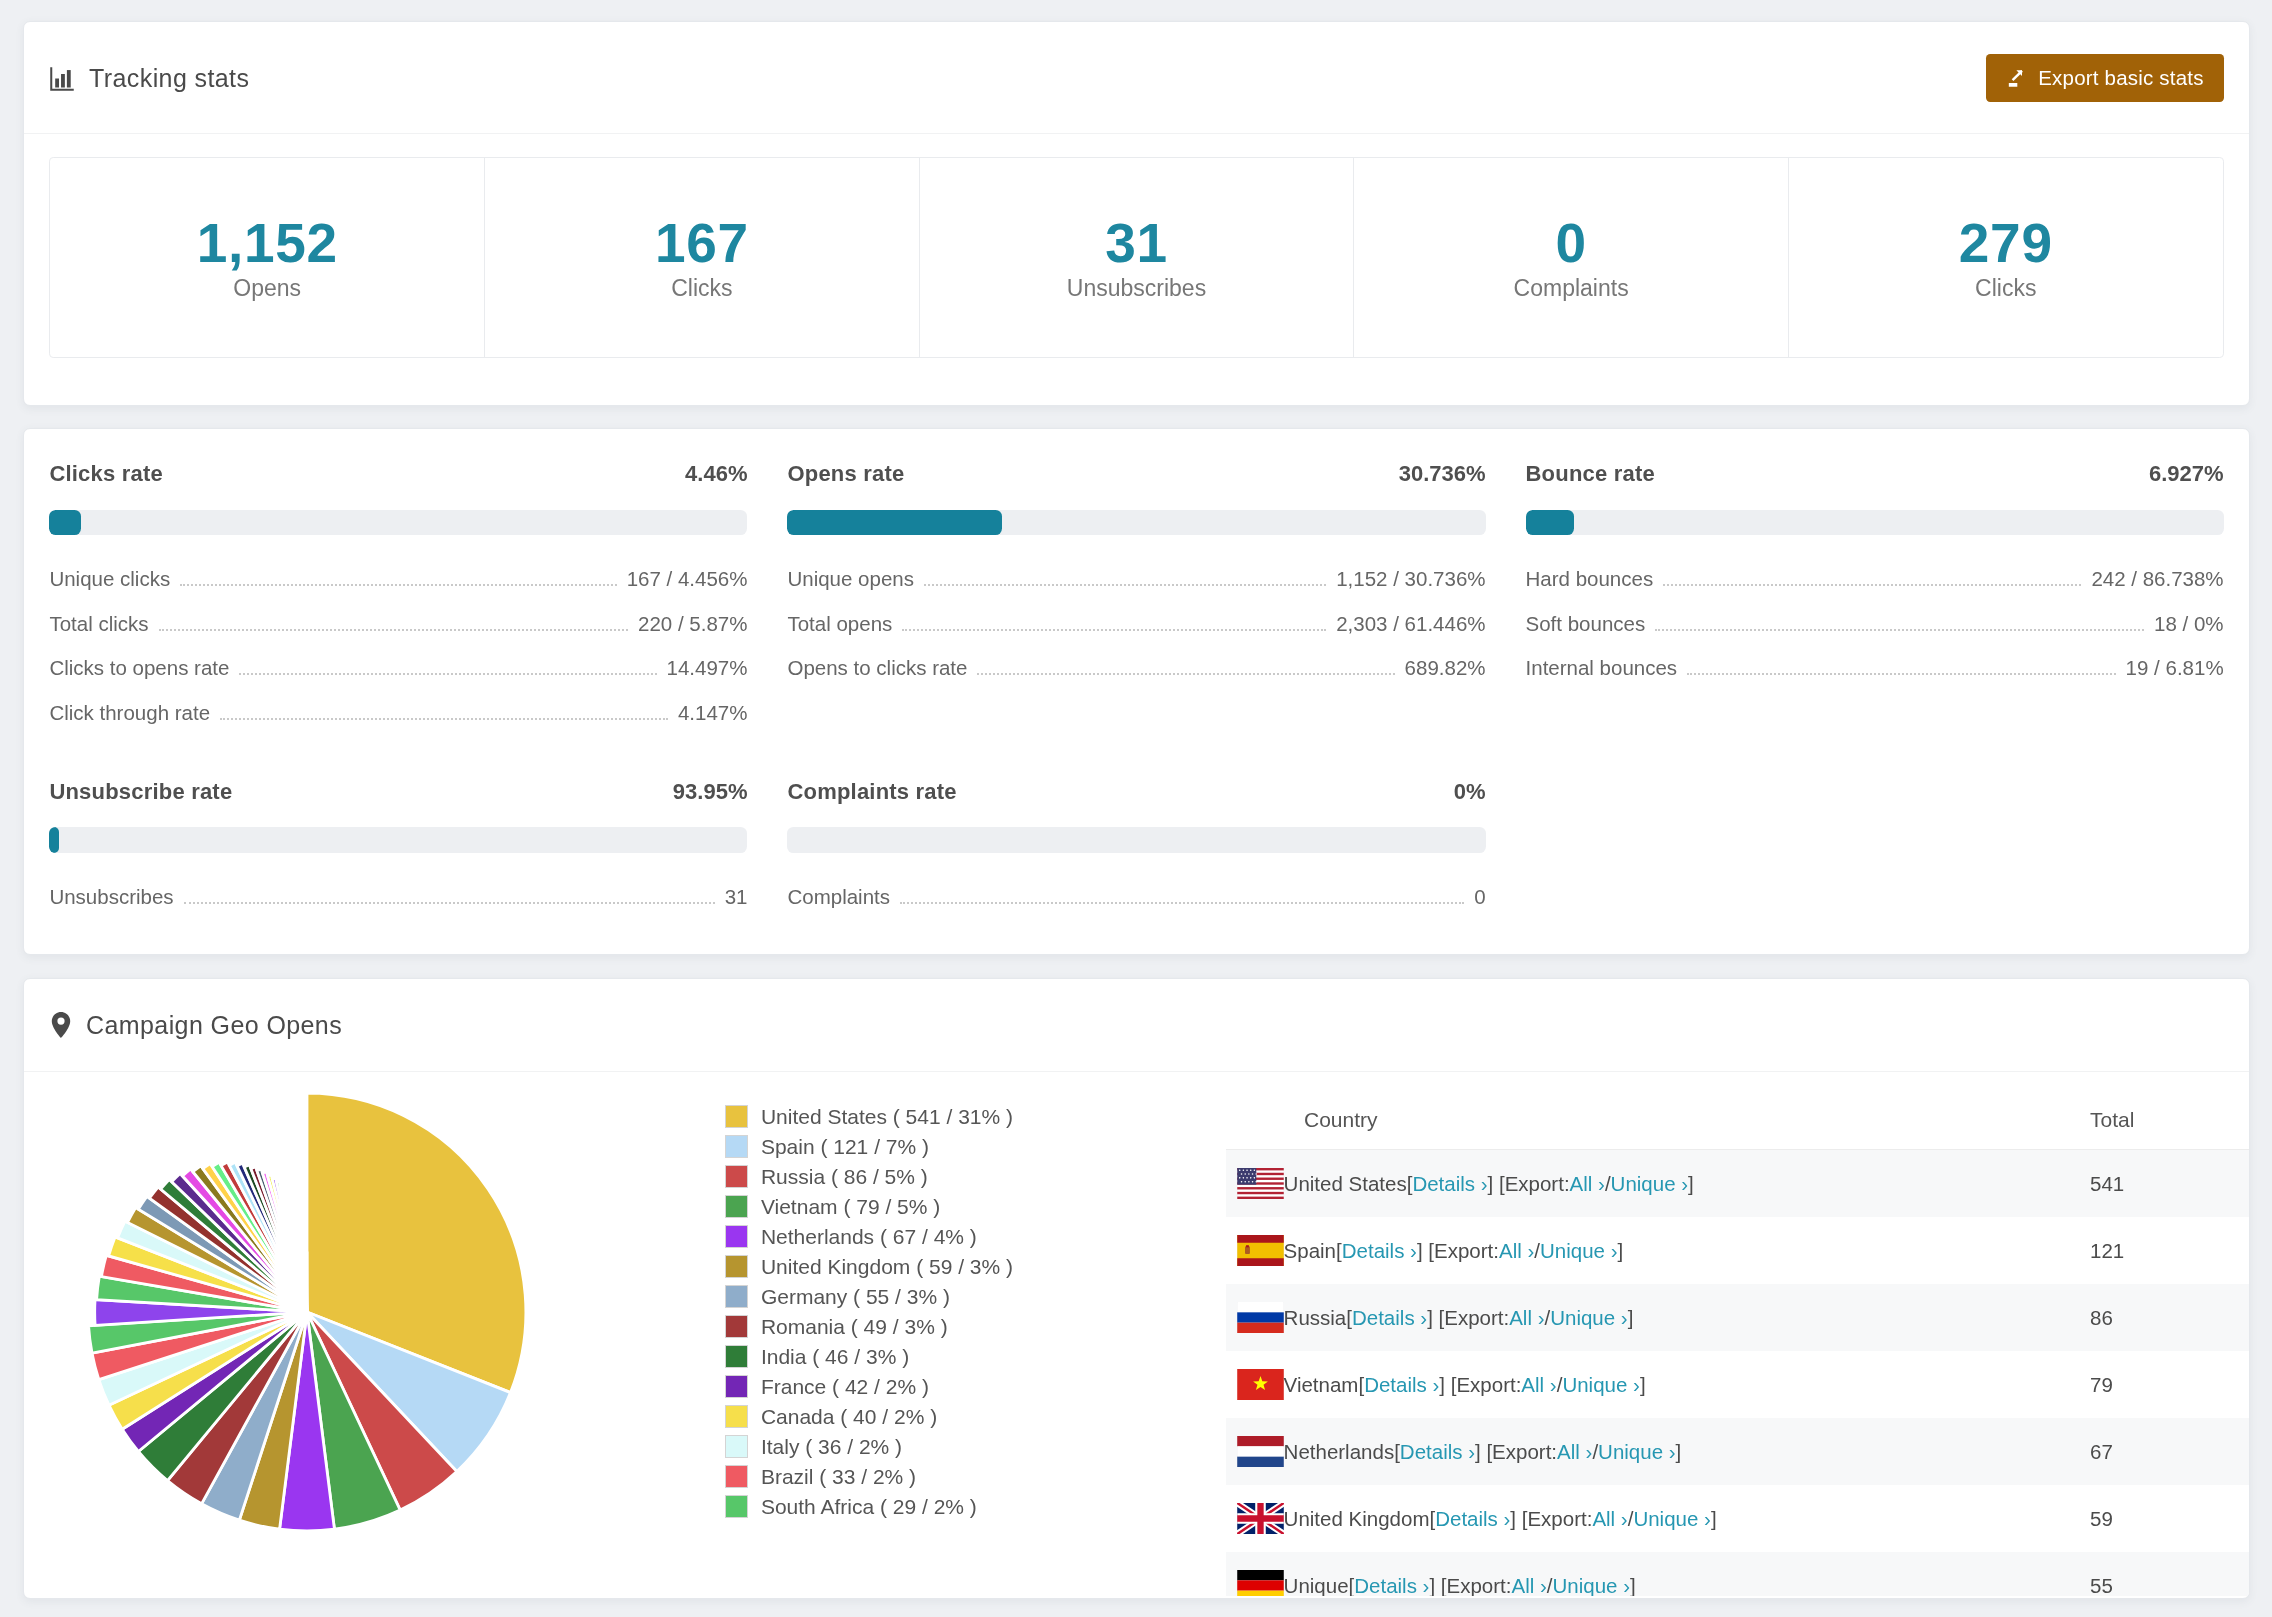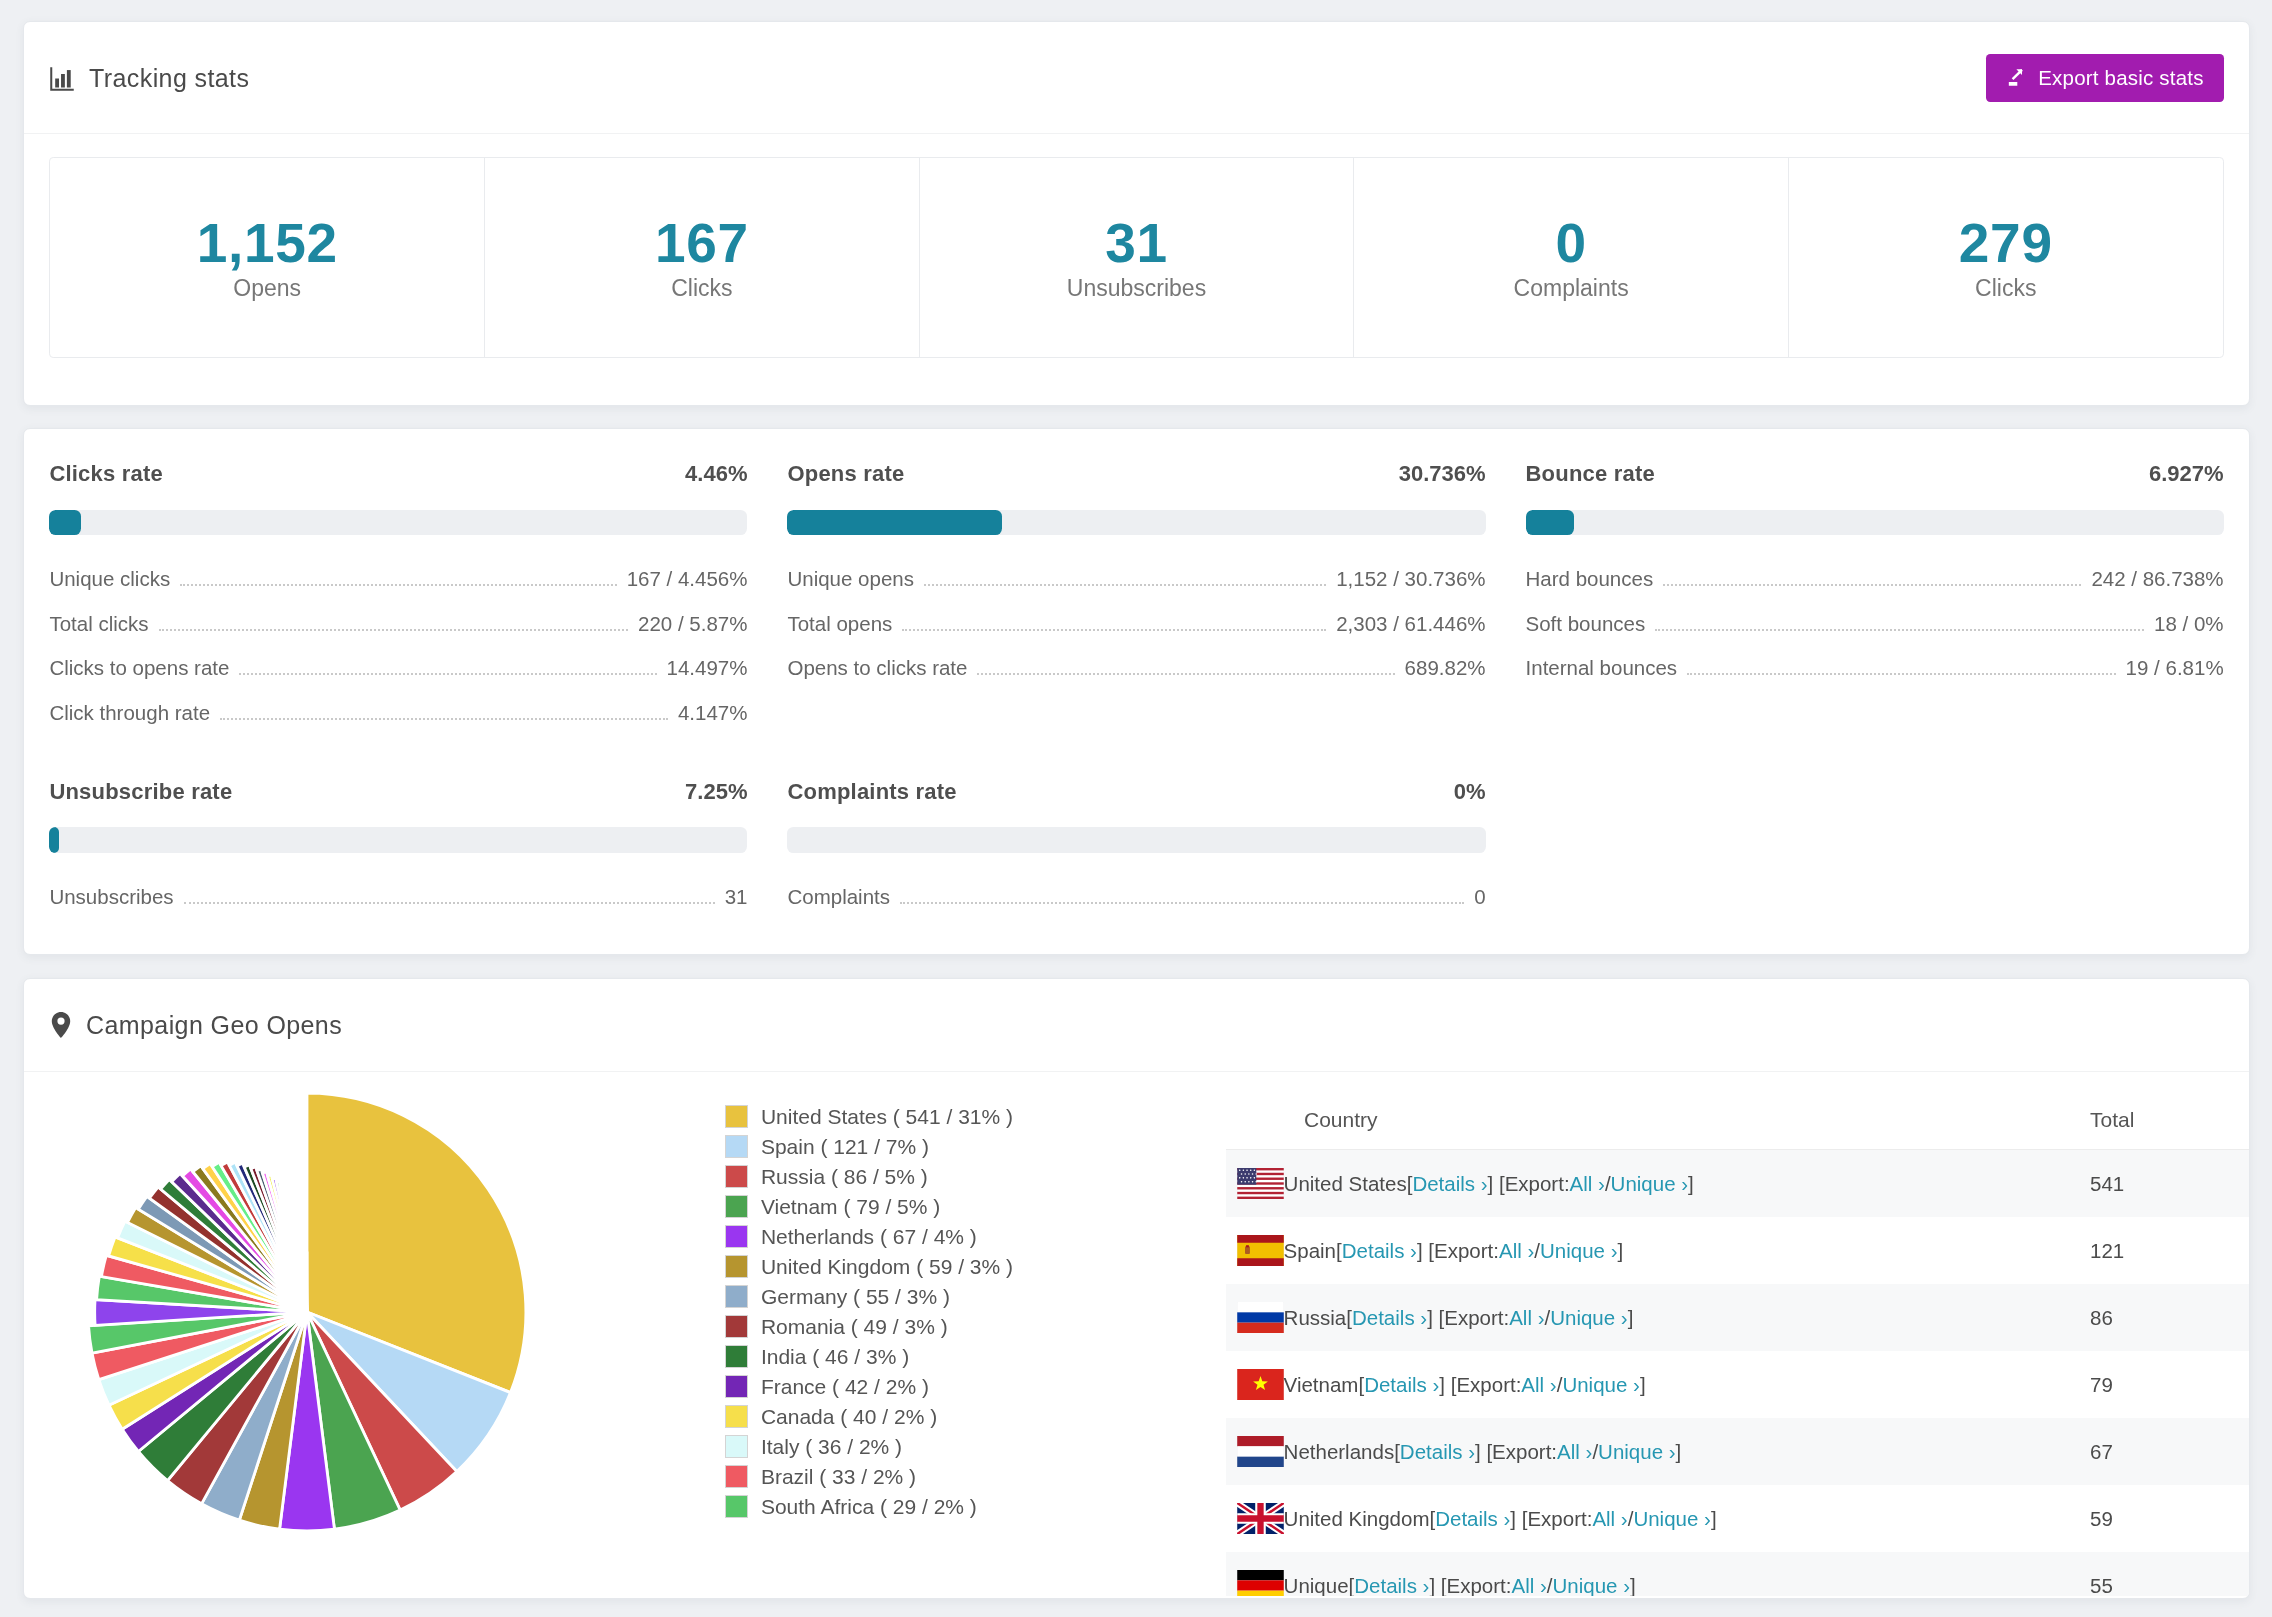--- a/index.html
+++ b/index.html
@@ -7,21 +7,21 @@
   .card{background:#fff;border:0.7px solid #e5e8ec;border-radius:7px;margin:0 23px;box-shadow:0 2.8px 8.5px rgba(70,80,100,.07);overflow:hidden;}
   #card-tracking{margin-top:21px;}
   #card-rates{margin-top:22.6px;}
   #card-geo{margin-top:23px;height:619px;}
 
   
   .card-header{display:flex;align-items:center;justify-content:space-between;padding:32px 25.4px 31px 25.4px;border-bottom:1.4px solid #f1f2f3;}
   .card-title{display:flex;align-items:center;font-size:25px;color:#4a4a4a;letter-spacing:0.4px;}
   .card-title svg{margin-right:12.7px;}
 
-  .btn-export{display:flex;align-items:flex-start;background:#a21caf;color:#fff;border:none;border-radius:4.2px;font-size:20.5px;font-family:"Liberation Sans",sans-serif;padding:12px 20px;cursor:pointer;letter-spacing:0.2px;}
+  .btn-export{display:flex;align-items:flex-end;background:#a16207;color:#fff;border:none;border-radius:4.2px;font-size:20.5px;font-family:"Liberation Sans",sans-serif;padding:12px 20px;cursor:pointer;letter-spacing:0.2px;}
   .btn-export svg{margin-right:10px;}
 
   
   .stats-row{display:flex;margin:22.6px 25.4px 0 25.4px;border:0.7px solid #e9ebee;border-radius:4.2px;}
   .stat-cell{flex:1;text-align:center;padding:58px 0 55px 0;border-right:0.7px solid #e9ebee;}
   .stat-cell:last-child{border-right:none;}
   .stat-value{font-size:55px;font-weight:700;color:#1e87a0;line-height:1;letter-spacing:0.7px;}
   .stat-label{font-size:23px;color:#777;margin-top:4px;}
   #card-tracking{padding-bottom:47px;}
 
@@ -188,21 +188,21 @@
           <div class="detail-row">
             <span class="detail-label">Internal bounces</span>
             <span class="detail-leader"></span>
             <span class="detail-value">19 / 6.81%</span>
           </div>
         </div>
       </div>
       <div class="rate-panel">
         <div class="rate-title-row">
           <span class="rate-name">Unsubscribe rate</span>
-          <span class="rate-value">7.25%</span>
+          <span class="rate-value">93.95%</span>
         </div>
         <div class="progress">
           <div class="progress-fill" style="width: 0.77%; min-width: 9.2px;"></div>
         </div>
         <div class="rate-rows">
           <div class="detail-row">
             <span class="detail-label">Unsubscribes</span>
             <span class="detail-leader"></span>
             <span class="detail-value">31</span>
           </div>

